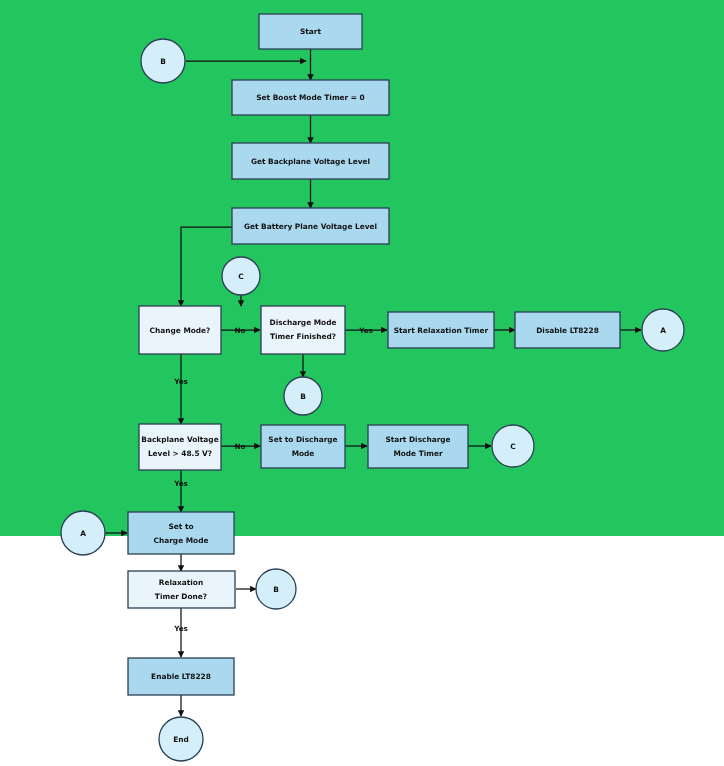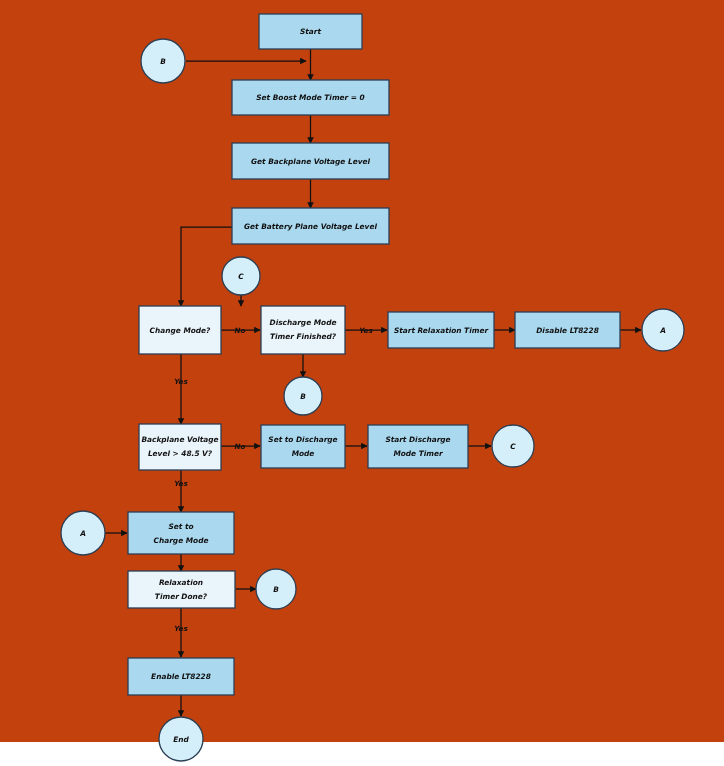--- a/index.html
+++ b/index.html
@@ -9,23 +9,22 @@
   }
   body {
     width: 724px;
     height: 766px;
     font-family: "DejaVu Sans", sans-serif;
     overflow: hidden;
   }
   #flowchart-root {
     position: relative;
     width: 724px;
-    height: 742px;
-    background: #c2410c;
-    font-style: italic;
+    height: 536px;
+    background: #22c55e;
   }
   svg.fc {
     display: block;
     width: 724px;
     height: 766px;
   }
   .node-text {
     font-family: "DejaVu Sans", sans-serif;
     font-size: 7.4px;
     font-weight: bold;

